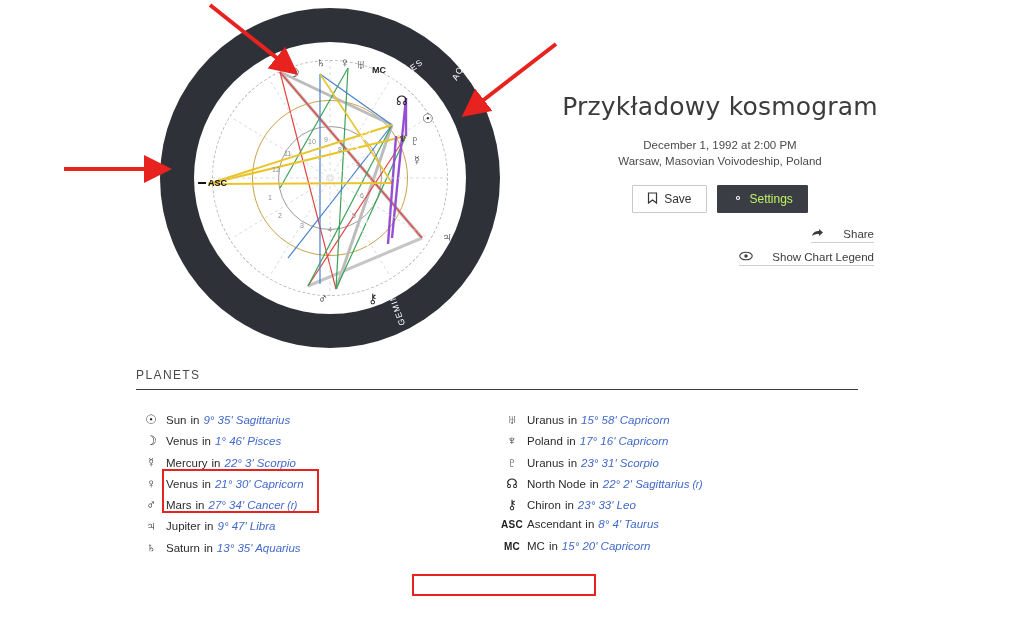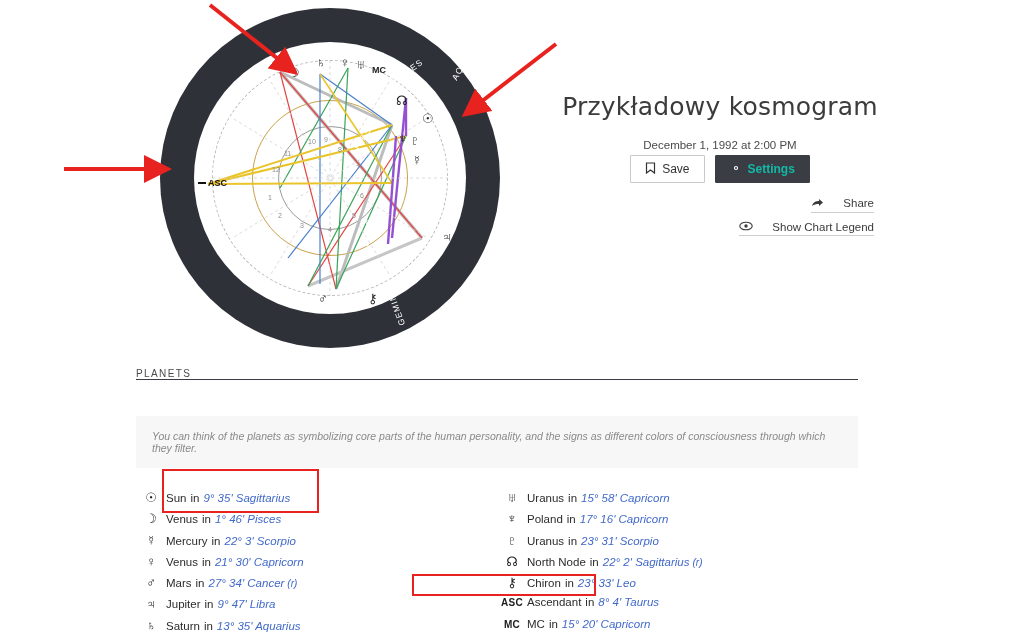--- a/index.html
+++ b/index.html
@@ -118,51 +118,51 @@
     font-size: 12px;
     border: 1px solid #c9c9c9;
     background: #fff;
     color: #333;
     cursor: pointer;
     border-radius: 1px;
   }
   .btn.dark {
     background: #3a3d44;
     border-color: #3a3d44;
-    color: #14b8a6;
-    font-weight: bold;
+    color: #bef264;
   }
   .link-row {
     display: flex;
     justify-content: flex-end;
     padding-right: 6px;
     margin-bottom: 8px;
   }
   .link {
     display: inline-flex;
-    align-items: flex-start;
+    align-items: center;
     gap: 19px;
     font-size: 11.5px;
     color: #3b3b3b;
     border-bottom: 1px solid #cfcfcf;
     padding-bottom: 2px;
     cursor: pointer;
   }
   .link-row.wide { justify-content: flex-end; padding-right: 6px; }
 
   
   .section {
     position: absolute;
     left: 136px; top: 368px;
     width: 722px;
   }
   .section-title {
-    font-size: 10px;
+    font-size: 12px;
     letter-spacing: 1.4px;
     color: #4a4a4a;
+    padding-bottom: 7px;
     border-bottom: 1px solid #3a3d44;
   }
   .note {
     margin-top: 36px;
     background: #f7f7f7;
     padding: 14px 16px;
     font-size: 10.5px;
     font-style: italic;
     color: #8a8a8a;
   }
@@ -311,20 +311,21 @@
     <div class="house-num" style="left:192px;top:204px;">5</div>
     <div class="house-num" style="left:200px;top:184px;">6</div>
     <div class="house-num" style="left:196px;top:156px;">7</div>
     <div class="house-num" style="left:178px;top:138px;">8</div>
     <div class="house-num" style="left:164px;top:128px;">9</div>
   </div>
 
   <div class="info">
     <h1 class="chart-title">Przykładowy kosmogram</h1>
     <div class="chart-sub">December 1, 1992 at 2:00 PM</div>
+    <div class="chart-sub2">Warsaw, Masovian Voivodeship, Poland</div>
 
     <div class="btn-row">
       <button class="btn">
         <span>
           <svg width="11" height="12" viewBox="0 0 11 12">
               <path d="M1.5 1h8v10l-4-3-4 3z" fill="none" stroke="#333" stroke-width="1.2"></path>
             </svg>
         </span>
         <span>Save</span>
       </button>
@@ -358,21 +359,20 @@
               <circle cx="7" cy="5" r="1.7" fill="#3b3b3b"></circle>
             </svg>
         </span>
         <span>Show Chart Legend</span>
       </span>
     </div>
   </div>
 
   <div class="section">
     <div class="section-title">PLANETS</div>
-    <div class="note">You can think of the planets as symbolizing core parts of the human personality, and the signs as different colors of consciousness through which they filter.</div>
 
     <div class="planet-cols">
       <div class="col">
         <div class="prow">
           <span class="g">☉</span>
           <span class="nm">Sun</span>
           <span class="nm" style="margin-left:4px;">in</span>
           <span class="pos">9° 35' Sagittarius</span>
           <span class="rx"></span>
         </div>

